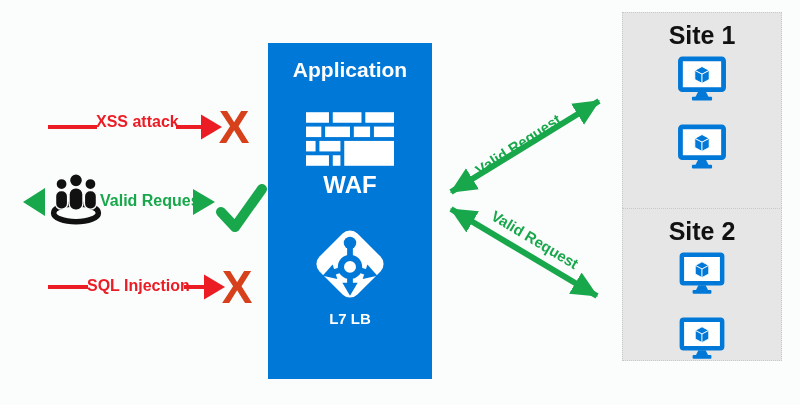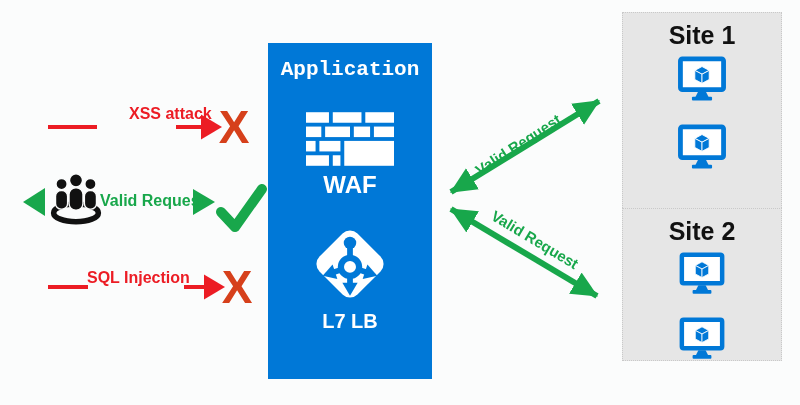--- a/index.html
+++ b/index.html
@@ -26,25 +26,25 @@
     color:var(--blocked-x);line-height:40px;font-family:"Liberation Sans",sans-serif;
   }
   .people-icon{position:absolute;left:49px;top:169px;width:54px;height:58px;}
 
   
   .gateway{
     position:absolute;left:268px;top:43px;width:164px;height:336px;
     background:var(--blue);color:#fff;display:flex;flex-direction:column;align-items:center;text-align:center;
   }
   .gw-title{margin-top:13px;font-size:21px;font-weight:700;line-height:27px;}
-  .gw-title span{display:block;font-family:Liberation Mono, monospace;}
+  .gw-title span{display:block;}
   .brick-svg{margin-top:29px;width:88px;height:54px;display:block;}
   .waf-label{margin-top:5px;font-size:24px;font-weight:700;}
   .lb-svg{margin-top:19px;width:92px;height:92px;display:block;}
-  .lb-label{margin-top:0;font-size:20px;font-weight:700;}
+  .lb-label{margin-top:0;font-size:15px;font-weight:700;}
 
   
   .site{
     position:absolute;left:622px;width:160px;background:var(--site-bg);
     border:1px dotted #c9c9c9;box-sizing:border-box;
     display:flex;flex-direction:column;align-items:center;
   }
   .site-1{top:12px;height:200px;}
   .site-2{top:208px;height:153px;}
   .site-title{margin-top:8px;font-size:25px;font-weight:700;color:#111;}
@@ -107,26 +107,26 @@
     <g fill="var(--people)" stroke="var(--background)" stroke-width="1.5">
       <circle cx="13.5" cy="14" r="6"></circle>
       <rect x="7" y="21" width="13" height="20" rx="6"></rect>
       <circle cx="44.5" cy="14" r="6"></circle>
       <rect x="38" y="21" width="13" height="20" rx="6"></rect>
       <circle cx="29" cy="10" r="7"></circle>
       <rect x="21.5" y="18" width="15" height="24" rx="7"></rect>
     </g>
   </svg>
 
-  <div class="flow-label red" style="left:96px;top:104px;width:82px;margin-left:33px;">XSS attack</div>
+  <div class="flow-label red" style="left:96px;top:112px;width:82px;">XSS attack</div>
   <div class="xmark" style="left:212px;top:107px;">X</div>
 
   <div class="flow-label green" style="left:100px;top:191px;width:92px;">Valid Request</div>
 
-  <div class="flow-label red" style="left:87px;top:268px;width:96px;">SQL Injection</div>
+  <div class="flow-label red" style="left:87px;top:276px;width:96px;">SQL Injection</div>
   <div class="xmark" style="left:215px;top:267px;">X</div>
 
   <div class="gateway">
     <div class="gw-title">
       <span>Application</span>
     </div>
 
     <svg class="brick-svg" viewBox="0 0 92 56" fill="#fff">
       <rect x="0" y="0" width="24" height="11"></rect>
       <rect x="28" y="0" width="30" height="11"></rect>

